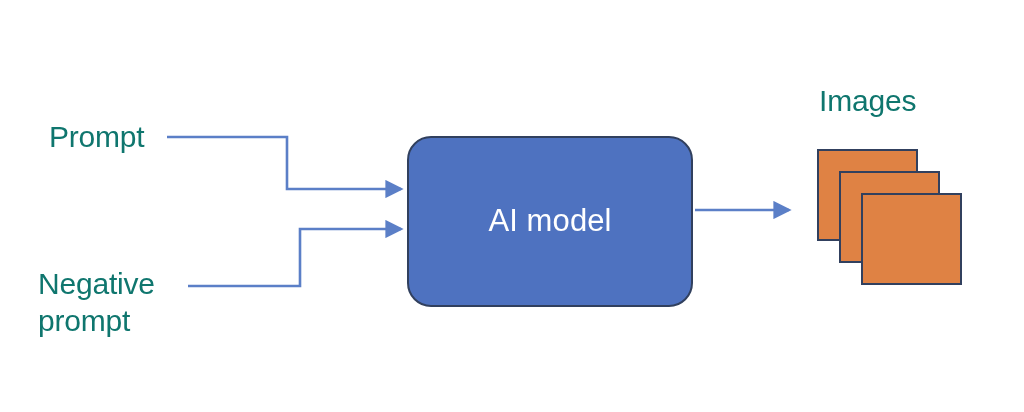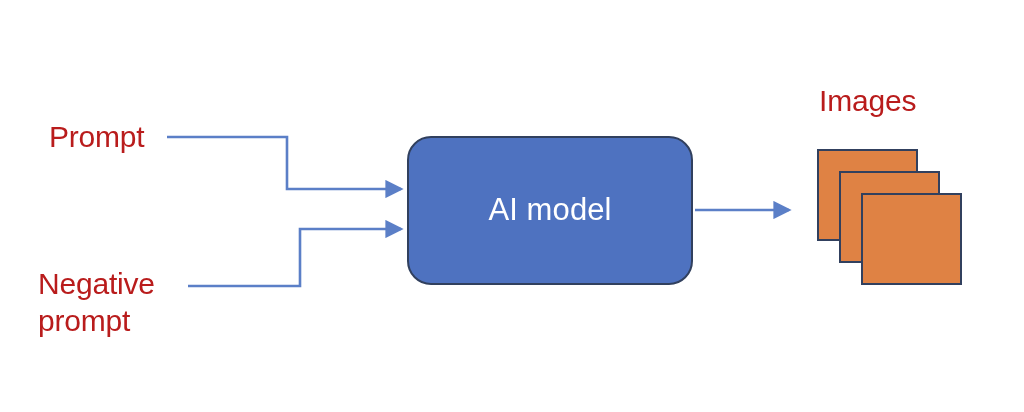--- a/index.html
+++ b/index.html
@@ -24,21 +24,21 @@
     left: 0;
     top: 0;
     width: 1024px;
     height: 412px;
     pointer-events: none;
   }
 
   
   .label {
     position: absolute;
-    color: #b91c1c;
+    color: #0f766e;
     font-size: 30px;
     line-height: 37px;
     letter-spacing: -0.2px;
     white-space: pre-line;
     font-weight: 400;
   }
   #label-prompt {
     left: 49px;
     top: 118px;
   }
@@ -50,21 +50,21 @@
     left: 819px;
     top: 82px;
   }
 
   
   #ai-model-box {
     position: absolute;
     left: 407px;
     top: 136px;
     width: 286px;
-    height: 149px;
+    height: 171px;
     box-sizing: border-box;
     background: #4e72c0;
     border: 2px solid #31405e;
     border-radius: 24px;
     display: flex;
     align-items: center;
     justify-content: center;
   }
   #ai-model-label {
     color: #ffffff;

